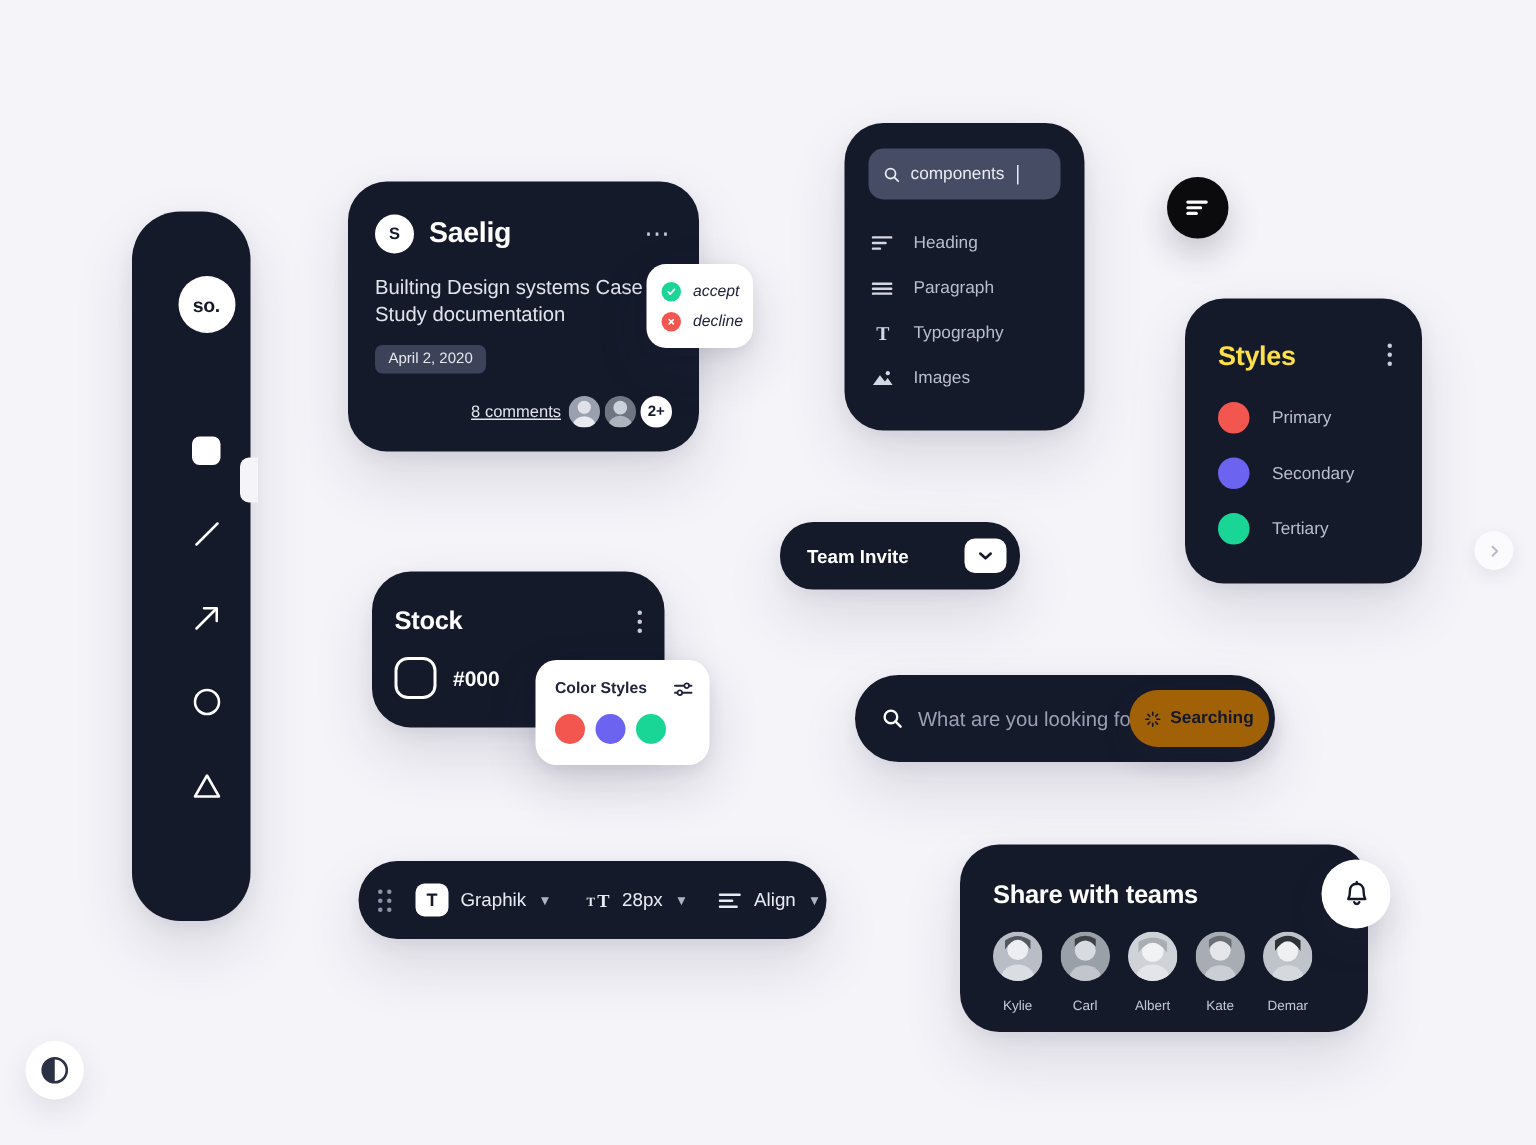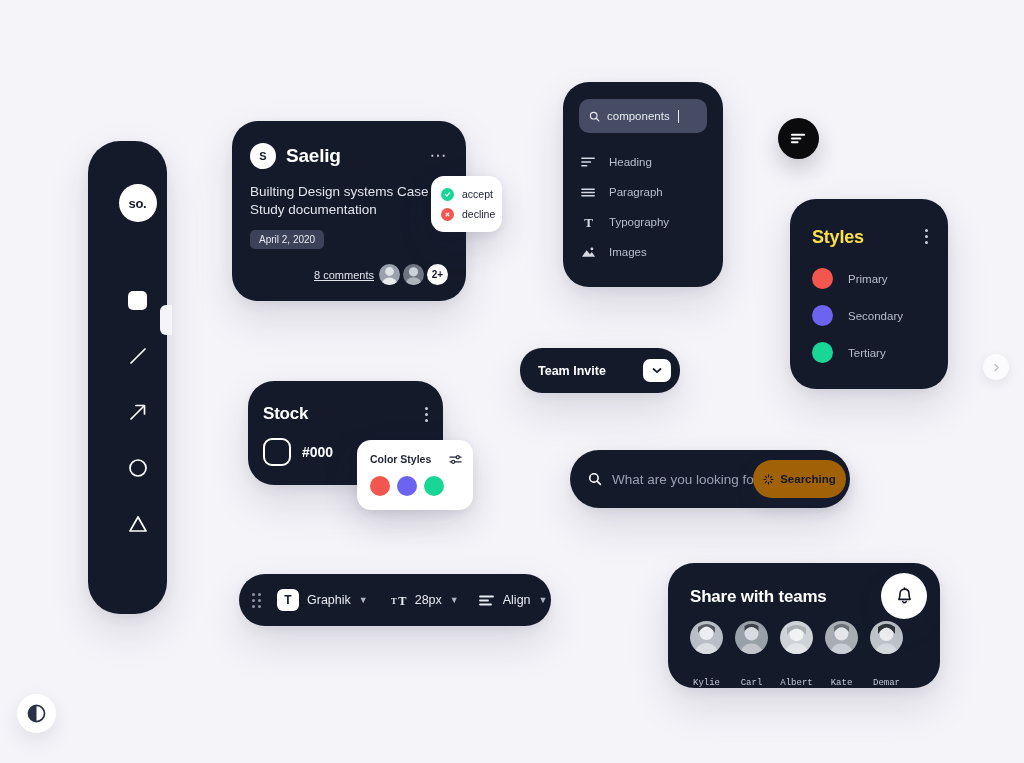--- a/index.html
+++ b/index.html
@@ -80,21 +80,21 @@
   .ava { width: 25px; height: 25px; border-radius: 50%; border: 2px solid #151a2b; margin-left: -7px; overflow: hidden; }
   .plus2 {
     width: 25px; height: 25px; border-radius: 50%; background: #fff;
     color: #151a2b; font-size: 10px; font-weight: bold;
     display: flex; align-items: center; justify-content: center;
     margin-left: -7px; border: 2px solid #151a2b; cursor: pointer;
   }
 
   
   #approve { left: 431px; top: 176px; width: 71px; height: 56px; border-radius: 13px;
-             display: flex; flex-direction: column; justify-content: center; gap: 7px; padding-left: 10px; }
+             display: flex; flex-direction: column; justify-content: center; gap: 7px; padding-left: 10px; font-style: italic; }
   .appr-row { display: flex; align-items: center; gap: 8px; cursor: pointer; }
   .appr-dot { width: 13px; height: 13px; border-radius: 50%; display: flex; align-items: center; justify-content: center; }
   .appr-label { color: #20253a; font-size: 10.5px; }
 
   
   #components { left: 563px; top: 82px; width: 160px; height: 205px; }
   #search-field {
     margin: 17px auto 0 auto; width: 128px; height: 34px;
     background: #454c63; border-radius: 10px;
     display: flex; align-items: center; padding: 0 10px; gap: 7px; cursor: text;
@@ -174,24 +174,24 @@
   .t-badge {
     width: 22px; height: 22px; border-radius: 6px; background: #fff;
     color: #151a2b; font-size: 12px; font-weight: bold;
     display: flex; align-items: center; justify-content: center;
   }
   .tb-group { display: flex; align-items: center; gap: 8px; cursor: pointer; }
   .tb-label { color: #e9ebf2; font-size: 12.5px; }
   .chev-sm { color: #aeb3c4; font-size: 9px; }
 
   
-  #share { left: 668px; top: 563px; width: 272px; height: 125px; }
+  #share { left: 640px; top: 563px; width: 272px; height: 125px; }
   #share .title { color: #fff; font-size: 17px; font-weight: bold; padding: 24px 0 0 22px; letter-spacing: -.2px; }
   #team-list { display: flex; gap: 12px; padding: 14px 0 0 22px; }
-  .team-member { display: flex; flex-direction: column; align-items: center; gap: 24px; cursor: pointer; font-family: Liberation Mono, monospace; }
+  .team-member { display: flex; flex-direction: column; align-items: center; gap: 11px; cursor: pointer; }
   .team-ava { width: 33px; height: 33px; border-radius: 50%; overflow: hidden; }
   .team-name { color: #c4c8d6; font-size: 9px; }
   #bell-btn {
     left: 881px; top: 573px; width: 46px; height: 46px; border-radius: 50%;
     background: #fff; display: flex; align-items: center; justify-content: center;
     box-shadow: 0 10px 24px rgba(40,40,70,.15); cursor: pointer;
   }
 
   
   #theme-btn {

